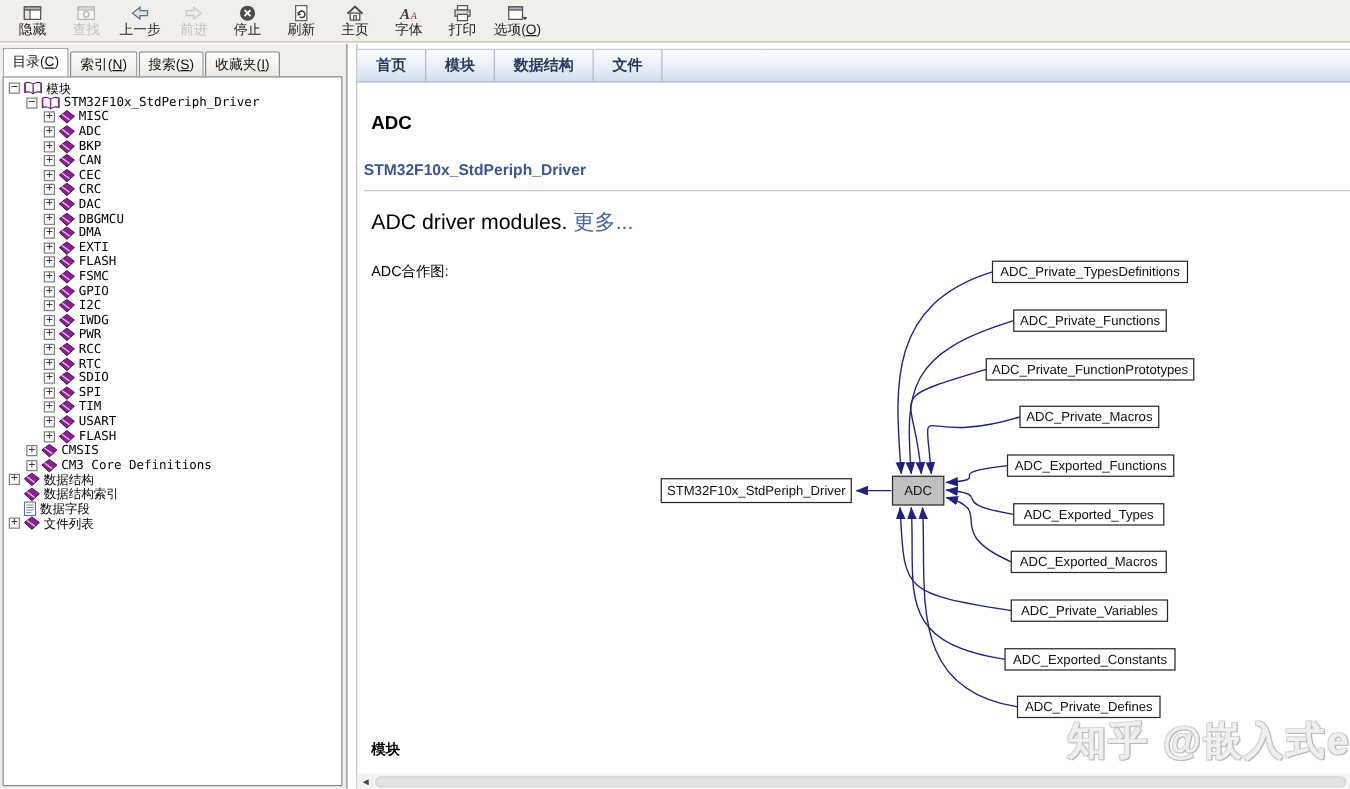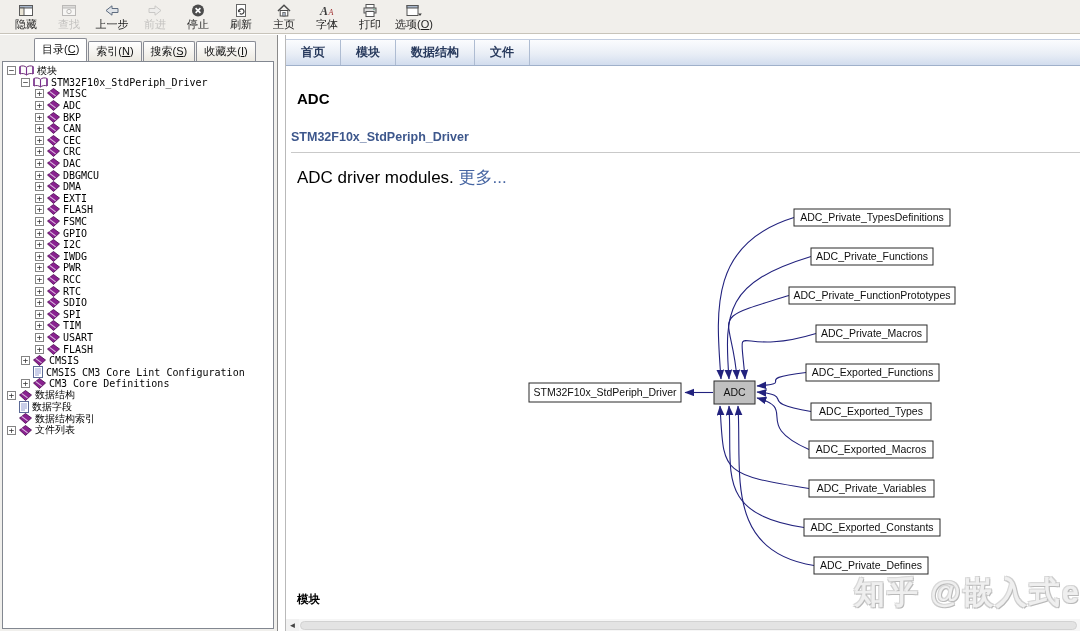--- a/index.html
+++ b/index.html
@@ -13,21 +13,21 @@
     display:flex; align-items:flex-start; padding:2px 0 0 6px; }
   .tb-btn { display:flex; flex-direction:column; align-items:center;
     min-width:40px; margin-right:3px; padding:1px 2px; cursor:default; }
   .tb-btn .ticon { height:15px; display:flex; align-items:center; justify-content:center; }
   .tb-btn .tlabel { font-size:11px; color:#1c1c1c; line-height:13px; white-space:nowrap; }
   .tb-btn.disabled { opacity:.45; }
   .tb-btn.disabled .tlabel { color:#8a8a8a; }
 
   
   .left-pane { position:absolute; top:35px; left:0; width:278px; bottom:0;
-    background:#f0efec; border-right:1px solid #8a8a8a;padding-left:32px; }
+    background:#f0efec; border-right:1px solid #8a8a8a; }
   .pane-tabs { position:relative; height:24px; padding:3px 0 0 2px; }
   .ptab { display:inline-block; position:relative; top:2px; font-size:11px; color:#111;
     background:linear-gradient(#ffffff,#ece9e1); border:1px solid #898c95; border-bottom:none;
     border-radius:2px 2px 0 0; padding:2px 7px 2px 7px; margin-right:1px; cursor:default; }
   .ptab.active { background:#fff; top:0; padding-top:3px; padding-bottom:4px; z-index:3; }
   .tree-box { position:absolute; top:26px; left:2px; right:3px; bottom:2px;
     background:#fff; border:1px solid #828790; overflow:hidden; padding:3px 0 0 1px; }
   .trow { display:flex; align-items:center; height:11.6px; white-space:nowrap; }
   .texp { width:9px; height:9px; border:1px solid #848484; background:#fff; flex:none;
     font-size:9px; line-height:7px; text-align:center; color:#333;
@@ -461,72 +461,61 @@
             <span class="ticn">
               <svg width="13" height="11" viewBox="0 0 13 11">
                 <path d="M6.5 0.5 L12.5 5 L6.5 10.5 L0.5 5 Z" fill="#8a2190" stroke="#47094e" stroke-width="0.8"></path>
                 <path d="M2.6 3.4 L8.6 7.9" stroke="#dcc0e0" stroke-width="1.1"></path>
               </svg>
             </span>
             <span class="tlbl">CMSIS</span>
           </div>
           <div class="trow">
             <span style="width: 17px; flex: 0 0 auto;"></span>
+            <span class="texp">+</span>
+            <span class="ticn">
+              <svg width="13" height="11" viewBox="0 0 13 11">
+                <path d="M6.5 0.5 L12.5 5 L6.5 10.5 L0.5 5 Z" fill="#8a2190" stroke="#47094e" stroke-width="0.8"></path>
+                <path d="M2.6 3.4 L8.6 7.9" stroke="#dcc0e0" stroke-width="1.1"></path>
+              </svg>
+            </span>
+            <span class="tlbl">CM3 Core Definitions</span>
+          </div>
+          <div class="trow">
+            <span style="width: 3px; flex: 0 0 auto;"></span>
+            <span class="texp">+</span>
+            <span class="ticn">
+              <svg width="13" height="11" viewBox="0 0 13 11">
+                <path d="M6.5 0.5 L12.5 5 L6.5 10.5 L0.5 5 Z" fill="#8a2190" stroke="#47094e" stroke-width="0.8"></path>
+                <path d="M2.6 3.4 L8.6 7.9" stroke="#dcc0e0" stroke-width="1.1"></path>
+              </svg>
+            </span>
+            <span class="tlbl">数据结构</span>
+          </div>
+          <div class="trow">
+            <span style="width: 3px; flex: 0 0 auto;"></span>
+            <span class="tspacer"></span>
+            <span class="ticn">
+              <svg width="13" height="11" viewBox="0 0 13 11">
+                <path d="M6.5 0.5 L12.5 5 L6.5 10.5 L0.5 5 Z" fill="#8a2190" stroke="#47094e" stroke-width="0.8"></path>
+                <path d="M2.6 3.4 L8.6 7.9" stroke="#dcc0e0" stroke-width="1.1"></path>
+              </svg>
+            </span>
+            <span class="tlbl">数据结构索引</span>
+          </div>
+          <div class="trow">
+            <span style="width: 3px; flex: 0 0 auto;"></span>
             <span class="tspacer"></span>
             <span class="ticn">
               <svg width="10" height="12" viewBox="0 0 10 12">
                 <rect x="0.5" y="0.5" width="9" height="11" fill="#fff" stroke="#5c6a96"></rect>
                 <path d="M2 3 H8 M2 5 H8 M2 7 H8 M2 9 H6" stroke="#7a86c8" stroke-width="0.8"></path>
               </svg>
             </span>
-            <span class="tlbl">CMSIS CM3 Core Lint Configuration</span>
-          </div>
-          <div class="trow">
-            <span style="width: 17px; flex: 0 0 auto;"></span>
-            <span class="texp">+</span>
-            <span class="ticn">
-              <svg width="13" height="11" viewBox="0 0 13 11">
-                <path d="M6.5 0.5 L12.5 5 L6.5 10.5 L0.5 5 Z" fill="#8a2190" stroke="#47094e" stroke-width="0.8"></path>
-                <path d="M2.6 3.4 L8.6 7.9" stroke="#dcc0e0" stroke-width="1.1"></path>
-              </svg>
-            </span>
-            <span class="tlbl">CM3 Core Definitions</span>
-          </div>
-          <div class="trow">
-            <span style="width: 3px; flex: 0 0 auto;"></span>
-            <span class="texp">+</span>
-            <span class="ticn">
-              <svg width="13" height="11" viewBox="0 0 13 11">
-                <path d="M6.5 0.5 L12.5 5 L6.5 10.5 L0.5 5 Z" fill="#8a2190" stroke="#47094e" stroke-width="0.8"></path>
-                <path d="M2.6 3.4 L8.6 7.9" stroke="#dcc0e0" stroke-width="1.1"></path>
-              </svg>
-            </span>
-            <span class="tlbl">数据结构</span>
-          </div>
-          <div class="trow">
-            <span style="width: 3px; flex: 0 0 auto;"></span>
-            <span class="tspacer"></span>
-            <span class="ticn">
-              <svg width="10" height="12" viewBox="0 0 10 12">
-                <rect x="0.5" y="0.5" width="9" height="11" fill="#fff" stroke="#5c6a96"></rect>
-                <path d="M2 3 H8 M2 5 H8 M2 7 H8 M2 9 H6" stroke="#7a86c8" stroke-width="0.8"></path>
-              </svg>
-            </span>
             <span class="tlbl">数据字段</span>
-          </div>
-          <div class="trow">
-            <span style="width: 3px; flex: 0 0 auto;"></span>
-            <span class="tspacer"></span>
-            <span class="ticn">
-              <svg width="13" height="11" viewBox="0 0 13 11">
-                <path d="M6.5 0.5 L12.5 5 L6.5 10.5 L0.5 5 Z" fill="#8a2190" stroke="#47094e" stroke-width="0.8"></path>
-                <path d="M2.6 3.4 L8.6 7.9" stroke="#dcc0e0" stroke-width="1.1"></path>
-              </svg>
-            </span>
-            <span class="tlbl">数据结构索引</span>
           </div>
           <div class="trow">
             <span style="width: 3px; flex: 0 0 auto;"></span>
             <span class="texp">+</span>
             <span class="ticn">
               <svg width="13" height="11" viewBox="0 0 13 11">
                 <path d="M6.5 0.5 L12.5 5 L6.5 10.5 L0.5 5 Z" fill="#8a2190" stroke="#47094e" stroke-width="0.8"></path>
                 <path d="M2.6 3.4 L8.6 7.9" stroke="#dcc0e0" stroke-width="1.1"></path>
               </svg>
             </span>
@@ -547,20 +536,21 @@
       </div>
     <div class="content">
       <div class="page-title">ADC</div>
       <div class="section-row">
         <a class="section-link" href="#">STM32F10x_StdPeriph_Driver</a>
       </div>
       <div class="desc-row">
         <span>ADC driver modules.</span>
         <a class="more-link" href="#">更多...</a>
       </div>
+      <div class="diag-label">ADC合作图:</div>
       <div class="bottom-label">模块</div>
       <div class="hscroll">
         <div class="hs-arrow">◄</div>
         <div class="hs-thumb"></div>
       </div>
     </div>
   </div>
 
   <svg id="diagram" width="1080" height="631">
       <defs>

